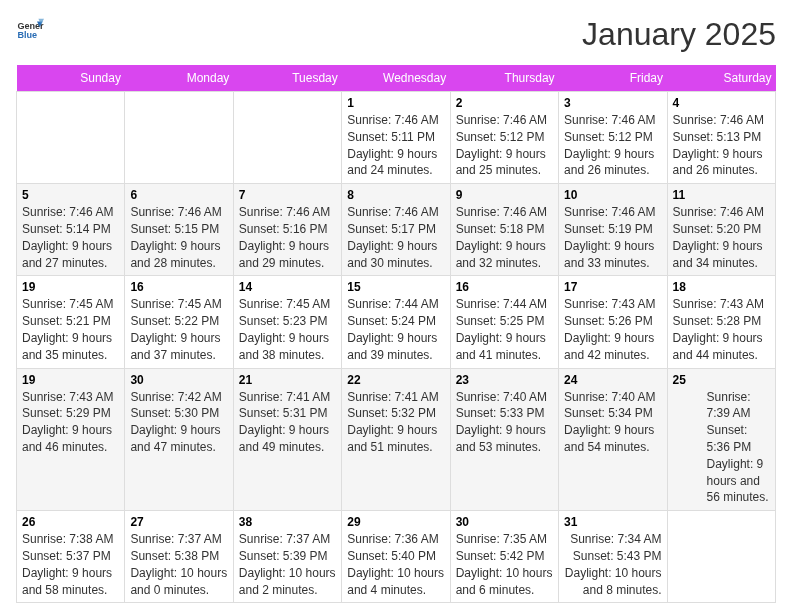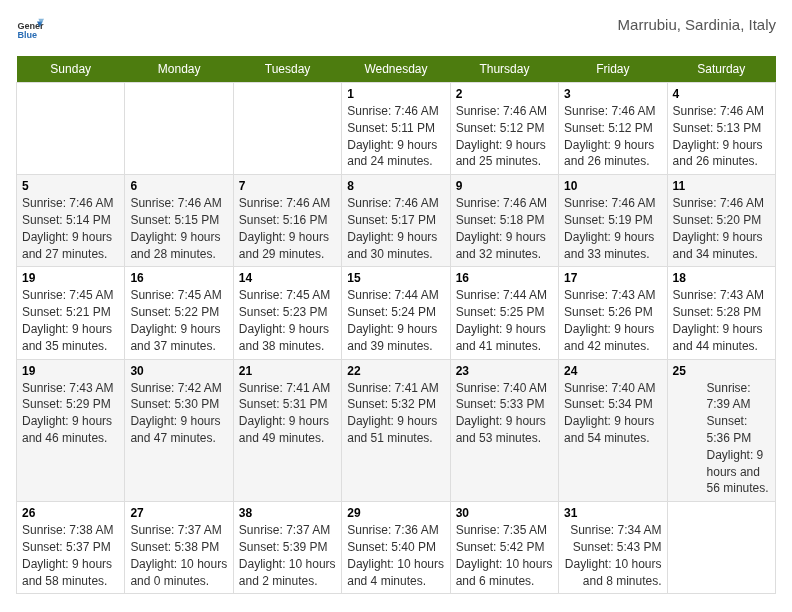--- a/index.html
+++ b/index.html
@@ -36,24 +36,24 @@
     .location-title {
       font-size: 15px;
       color: #555;
     }
     .calendar {
       width: 100%;
       border-collapse: collapse;
       font-size: 11px;
     }
     .calendar th {
-      background: #4d7c0f;
+      background: #d946ef;
       color: #fff;
       padding: 6px 4px;
-      text-align: center;
+      text-align: right;
       font-size: 12px;
       font-weight: normal;
     }
     .calendar td {
       border: 1px solid #ddd;
       vertical-align: top;
       padding: 4px 5px;
       width: 108px;
       min-height: 75px;
       background: #fff;
@@ -82,21 +82,21 @@
 <div class="header-area">
   <div class="logo">
     <svg class="logo-icon" viewBox="0 0 40 40">
       <text x="2" y="18" font-size="13" font-weight="bold" fill="#333">General</text>
       <text x="2" y="32" font-size="13" font-weight="bold" fill="#2a6db5">Blue</text>
       <polygon points="30,8 38,8 34,16" fill="#2a6db5"></polygon>
       <polygon points="32,4 40,4 36,12" fill="#5599cc" opacity="0.7"></polygon>
     </svg>
   </div>
   <div class="title-area">
-    <div class="location-title">Marrubiu, Sardinia, Italy</div>
+    <div class="month-title">January 2025</div>
   </div>
 </div>
 
 <table class="calendar">
   <thead>
     <tr>
     <th>Sunday</th>
         <th>Monday</th>
         <th>Tuesday</th>
         <th>Wednesday</th>

